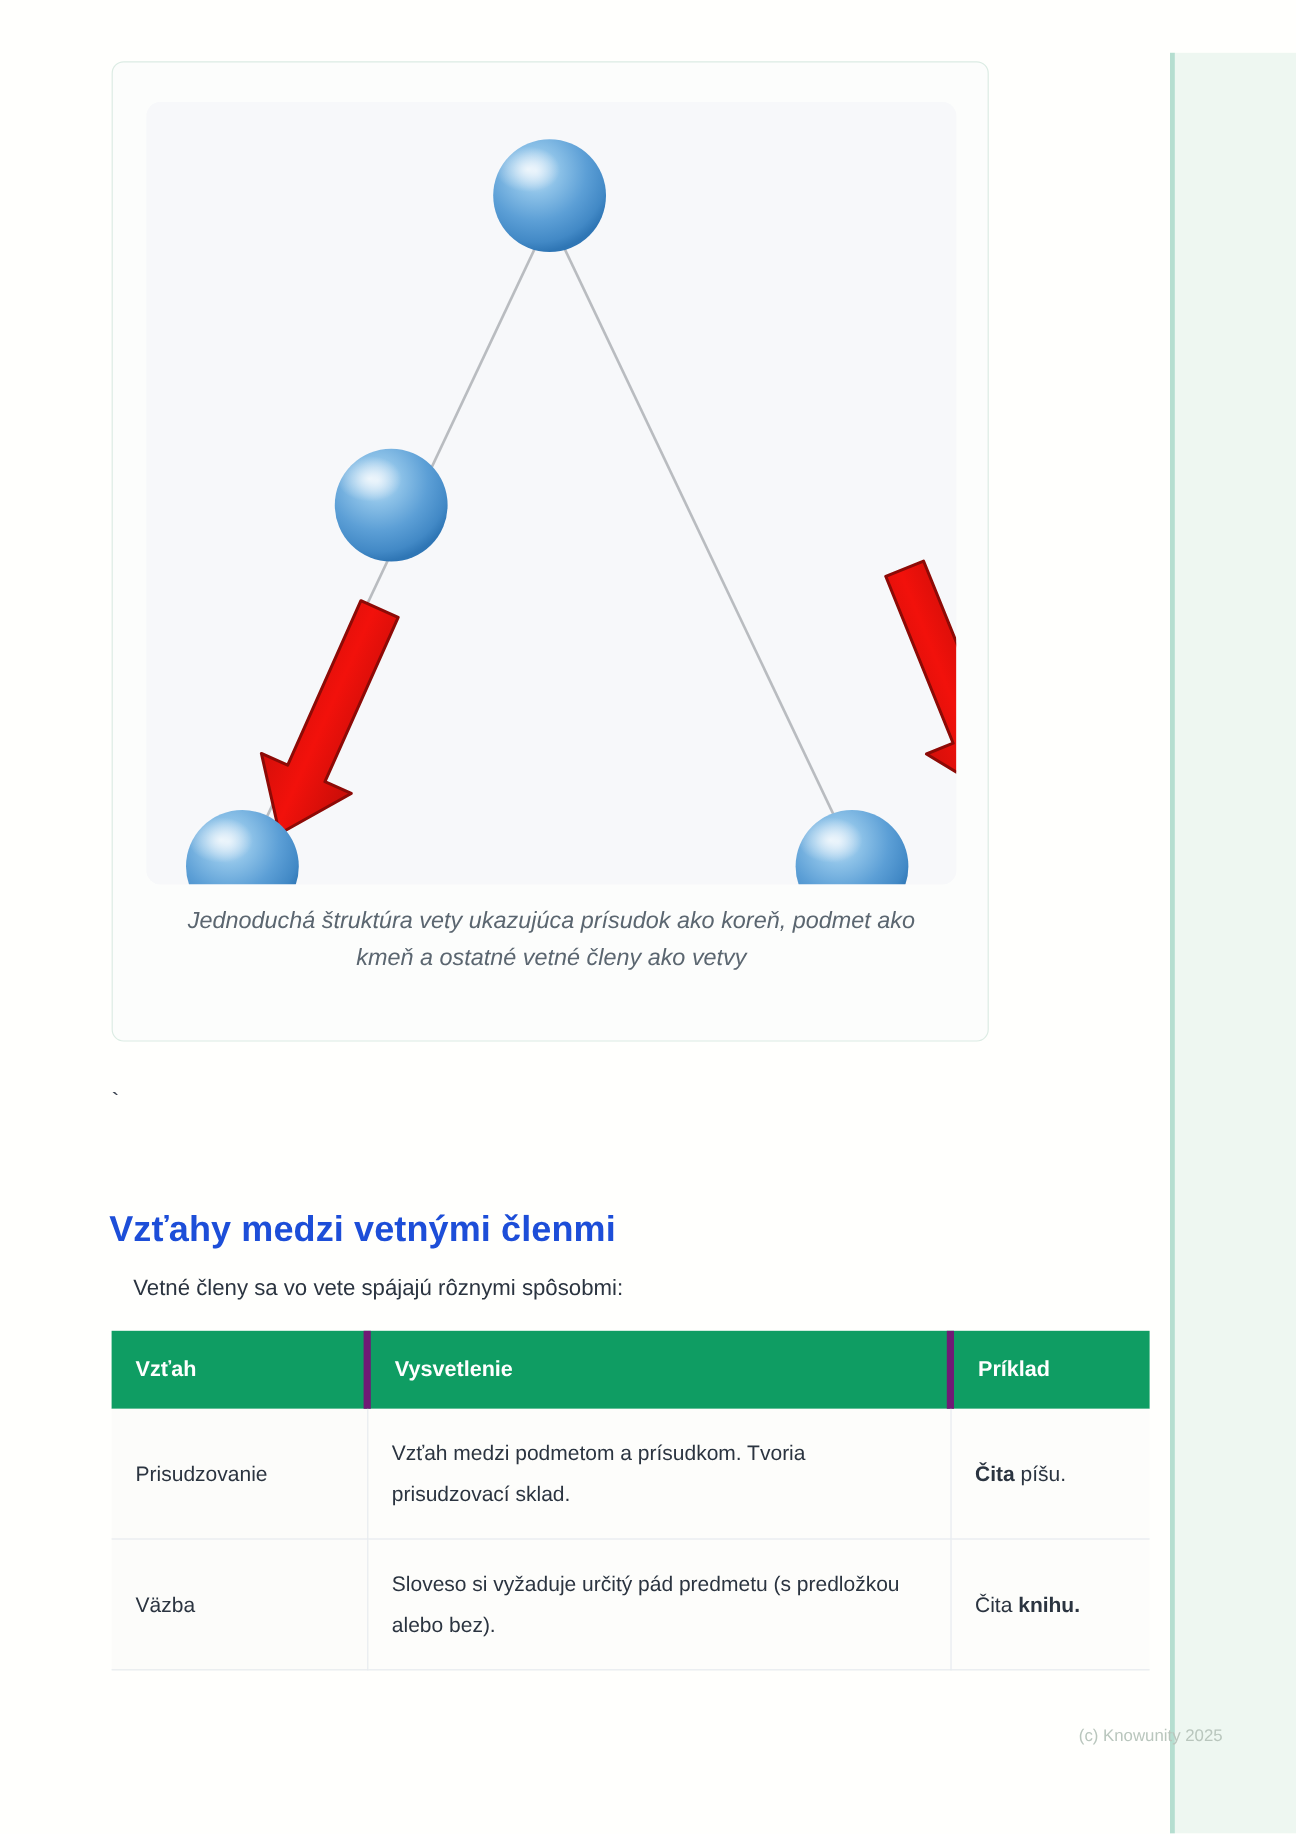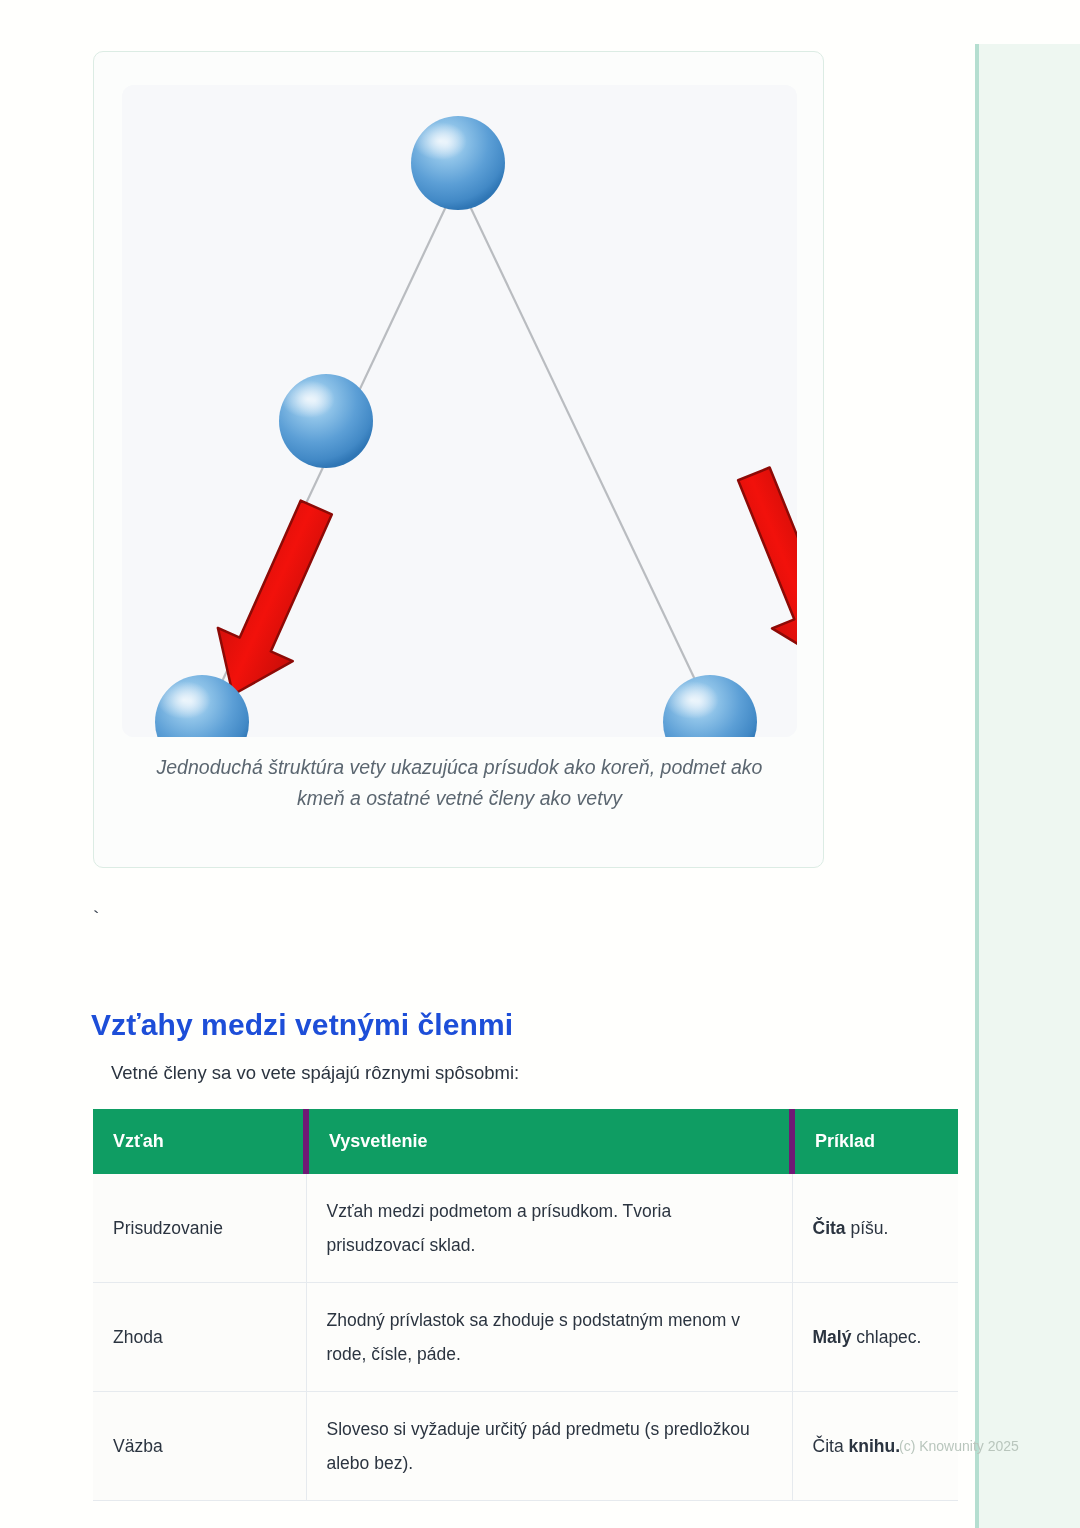--- a/index.html
+++ b/index.html
@@ -231,28 +231,20 @@
     <tbody>
       <tr>
         <td class="col-relation">Prisudzovanie</td>
         <td class="col-explain">Vzťah medzi podmetom a prísudkom. Tvoria prisudzovací sklad.</td>
         <td class="col-example">
           <span class="ex-bold">Čita</span>
           <span>píšu.</span>
         </td>
       </tr>
       <tr>
-        <td class="col-relation">Zhoda</td>
-        <td class="col-explain">Zhodný prívlastok sa zhoduje s podstatným menom v rode, čísle, páde.</td>
-        <td class="col-example">
-          <span class="ex-bold">Malý</span>
-          <span>chlapec.</span>
-        </td>
-      </tr>
-      <tr>
         <td class="col-relation">Väzba</td>
         <td class="col-explain">Sloveso si vyžaduje určitý pád predmetu (s predložkou alebo bez).</td>
         <td class="col-example">
           <span>Čita</span>
           <span class="ex-bold">knihu.</span>
         </td>
       </tr>
     </tbody>
   </table>
 

